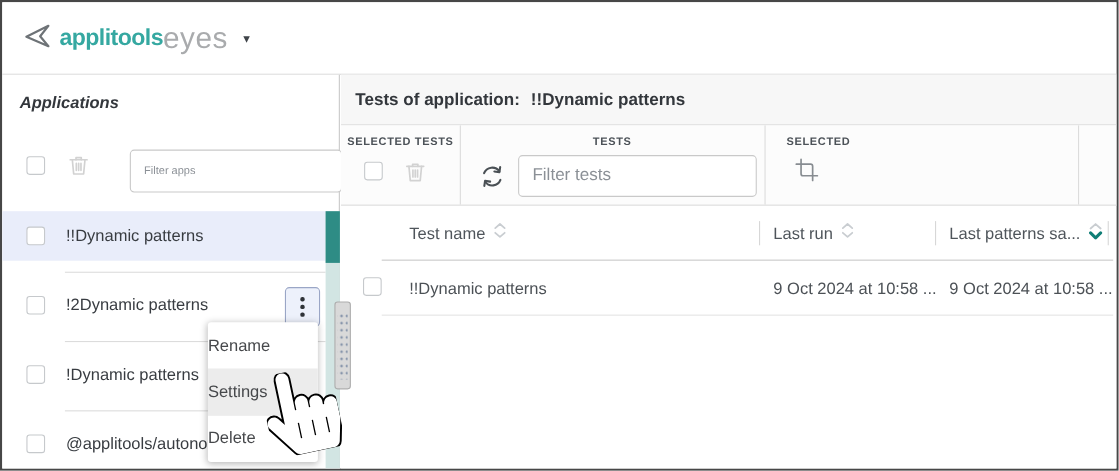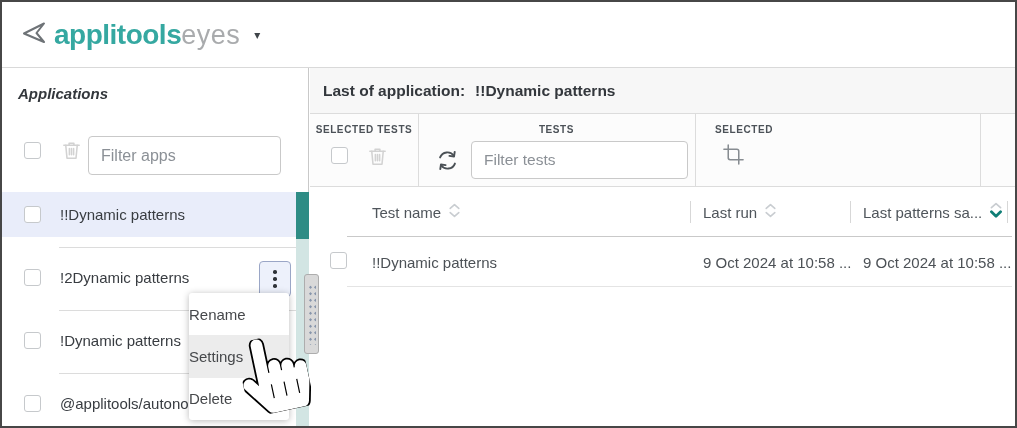--- a/index.html
+++ b/index.html
@@ -7,37 +7,37 @@
   body { font-family:"Liberation Sans","DejaVu Sans",sans-serif; }
 
   .screen { position:relative; width:1017px; height:428px; background:#fff;
             border:2px solid #474747; overflow:hidden; }
 
   
   .topbar { position:absolute; left:0; top:0; right:0; height:66px; background:#fff;
             border-bottom:1px solid #d9d9d9; }
   .logo { position:absolute; left:18px; top:0; height:66px; display:flex; align-items:center; }
   .logo svg { margin-right:8px; }
-  .logo .brand { font-size:28px; font-weight:700; color:#35a8a1; letter-spacing:-0.5px; }
+  .logo .brand { font-size:21px; font-weight:700; color:#35a8a1; letter-spacing:-0.5px; }
   .logo .product { font-size:27px; font-weight:400; color:#a9abad; letter-spacing:0.5px; }
   .logo .caret { font-size:12px; color:#3f4449; margin-left:14px; }
   .nav-dd { position:absolute; left:249px; top:15px; width:166px; height:37px; background:#fff;
             border:1px solid #c9c9c9; border-radius:4px; display:flex; align-items:center;
             justify-content:space-between; padding:0 14px 0 16px; cursor:pointer; }
   .nav-dd .lbl { font-size:15px; color:#3c4146; }
 
   
   .sidebar { position:absolute; left:0; top:66px; width:307px; bottom:0; background:#fff;
              border-right:1px solid #c9c9c9; }
   .sidebar-title { position:absolute; left:16px; top:17px; font-size:15px; font-weight:700; color:#33373c;font-style:italic; }
   .checkbox { width:17px; height:17px; background:#fff; border:1px solid #c6c9cc; border-radius:3px; }
   .sb-check { position:absolute; left:22px; top:74px; }
   .sb-trash { position:absolute; left:58px; top:71px; }
-  .sb-filter { position:absolute; left:86px; top:68px; width:193px; height:39px; border:1px solid #c9c9c9;
-               border-radius:4px; font-size:16px; color:#3c4146; padding:0 12px; outline:none;
+  .sb-filter { position:absolute; left:116px; top:68px; width:193px; height:39px; border:1px solid #c9c9c9;
+               border-radius:4px; font-size:10px; color:#3c4146; padding:0 12px; outline:none;
                font-family:inherit; }
   .sb-filter::placeholder { color:#8b9096; opacity:1; }
   .app-row { position:absolute; left:0; width:294px; height:45px; display:flex; align-items:center; }
   .app-row .checkbox { margin-left:22px; }
   .app-row .app-label { margin-left:19px; font-size:15px; color:#383c41; white-space:nowrap; overflow:hidden; }
   .app-row.selected { background:#e9edfa; }
   .app-sep { position:absolute; left:57px; width:237px; height:1px; background:#dcdcdc; }
   .sb-track { position:absolute; left:294px; top:124px; width:13px; bottom:0; background:#d2e5e3; }
   .sb-thumb { position:absolute; left:0; top:0; width:13px; height:47px; background:#2e8c85; }
 
@@ -155,21 +155,21 @@
       <span class="app-label">@applitools/autonom</span>
     </div>
 
     <div class="sb-track">
       <div class="sb-thumb"></div>
     </div>
   </div>
 
   <div class="main">
     <div class="main-header">
-      <span class="h-label">Last of application:</span>
+      <span class="h-label">Tests of application:</span>
       <span class="h-value">!!Dynamic patterns</span>
     </div>
 
     <div class="toolbar">
       <div class="sec1">
         <div class="tb-sec-label">SELECTED TESTS</div>
         <div class="checkbox"></div>
         <span class="trash">
           <svg width="23" height="23" viewBox="0 0 24 24" fill="none" stroke="#d2d2d2" stroke-width="1.6" stroke-linecap="round" stroke-linejoin="round">
             <path d="M4 6.5 H20"></path>

